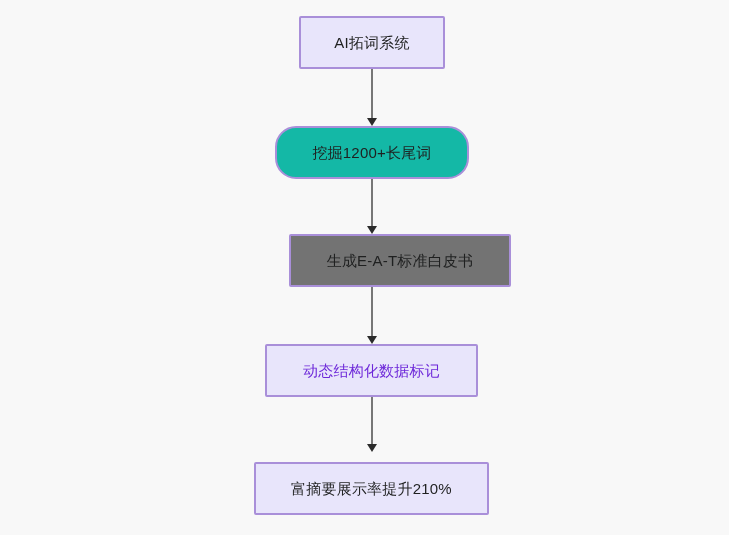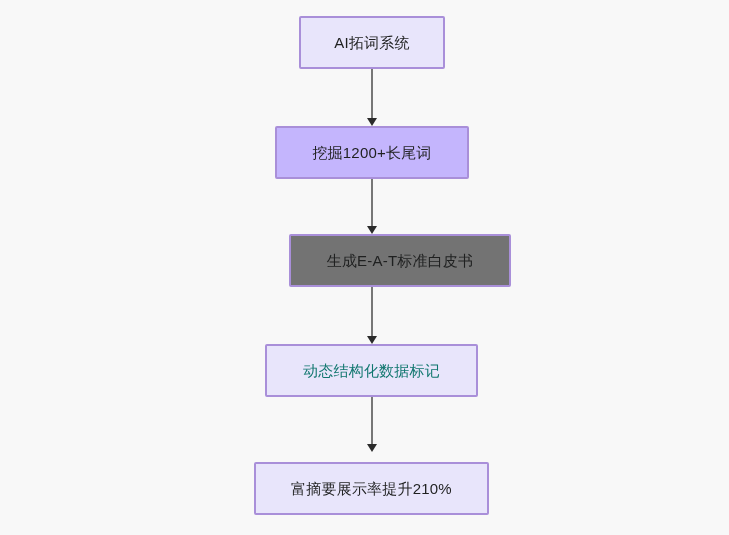--- a/index.html
+++ b/index.html
@@ -73,25 +73,25 @@
       <div class="edge-line" style="height: 49px; background: rgb(119, 119, 119);"></div>
       <div class="edge-head" style="top: 49px; border-top-color: rgb(43, 43, 43);"></div>
     </div>
     <div class="edge" style="left: 371px; top: 397px;">
       <div class="edge-line" style="height: 47px; background: rgb(119, 119, 119);"></div>
       <div class="edge-head" style="top: 47px; border-top-color: rgb(43, 43, 43);"></div>
     </div>
     <div class="node" style="left: 299px; top: 16px; width: 146px; background: rgb(232, 229, 251); border-color: rgb(169, 143, 217); color: rgb(31, 32, 32);">
       <span>AI拓词系统</span>
     </div>
-    <div class="node" style="left: 275px; top: 126px; width: 194px; background: #c4b5fd; border-color: rgb(169, 143, 217); color: rgb(31, 32, 32);">
+    <div class="node" style="left: 275px; top: 126px; width: 194px; background: #14b8a6; border-color: rgb(169, 143, 217); color: rgb(31, 32, 32); border-radius: 21px;">
       <span>挖掘1200+长尾词</span>
     </div>
     <div class="node" style="left: 261px; top: 234px; width: 222px; background: #737373; border-color: rgb(169, 143, 217); color: rgb(31, 32, 32); margin-left: 28px;">
       <span>生成E-A-T标准白皮书</span>
     </div>
-    <div class="node" style="left: 265px; top: 344px; width: 213px; background: rgb(232, 229, 251); border-color: rgb(169, 143, 217); color: #0f766e;">
+    <div class="node" style="left: 265px; top: 344px; width: 213px; background: rgb(232, 229, 251); border-color: rgb(169, 143, 217); color: #6d28d9;">
       <span>动态结构化数据标记</span>
     </div>
     <div class="node" style="left: 254px; top: 452px; width: 235px; background: rgb(232, 229, 251); border-color: rgb(169, 143, 217); color: rgb(31, 32, 32); margin-top: 10px;">
       <span>富摘要展示率提升210%</span>
     </div>
   </div>
 
 </body></html>

